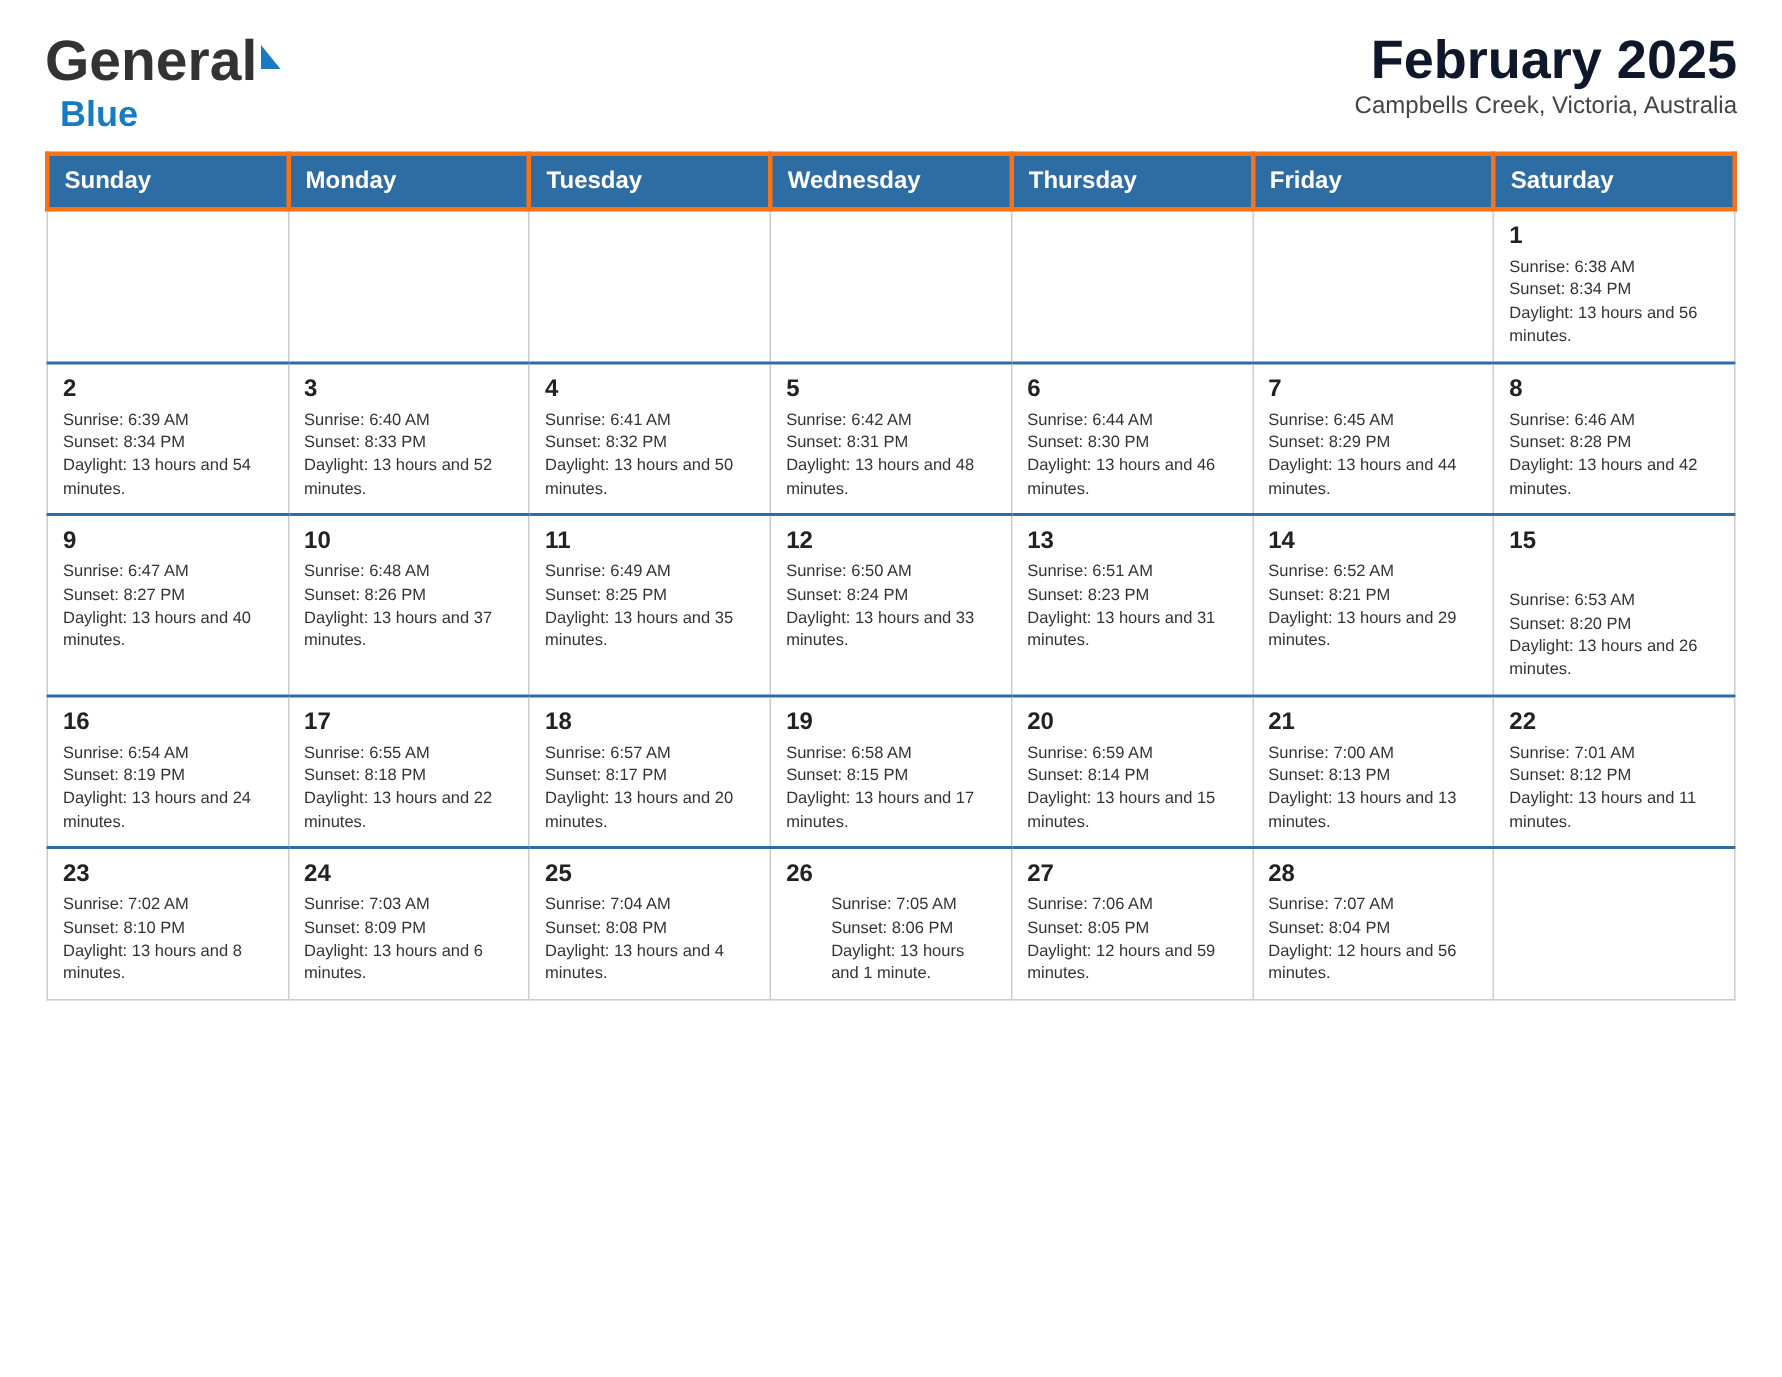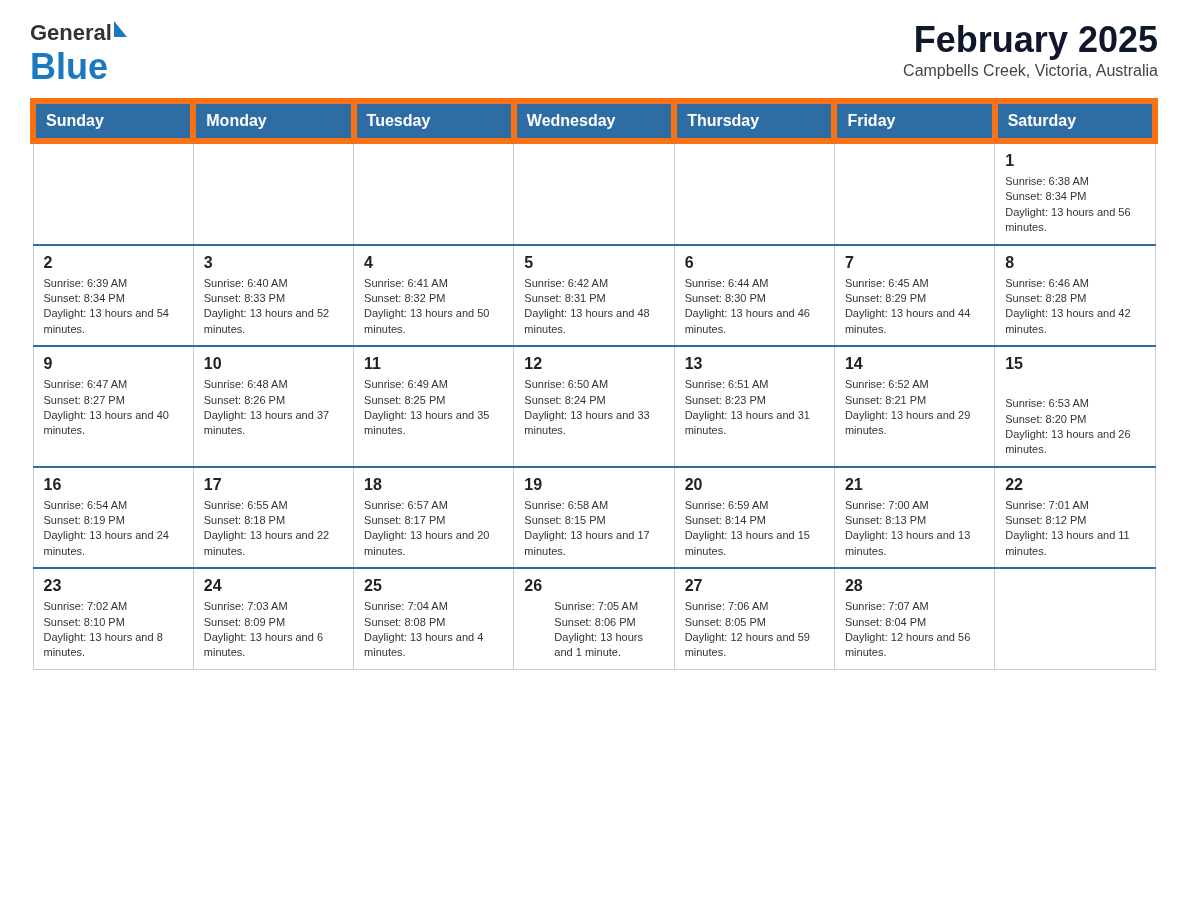--- a/index.html
+++ b/index.html
@@ -35,21 +35,21 @@
       border-collapse: collapse;
       margin-top: 8px;
     }
     .calendar-table th {
       background-color: #2e6da4;
       color: #fff;
       font-size: 16px;
       font-weight: bold;
       padding: 8px 10px;
       text-align: left;
-      border: 6px solid #f97316;
+      border: 3px solid #f97316;
     }
     .calendar-table td {
       vertical-align: top;
       padding: 8px 10px;
       border: 1px solid #ccc;
       width: calc(100% / 7);
       min-height: 110px;
       font-size: 13px;
       color: #333;
       background: #fff;
@@ -69,41 +69,41 @@
     }
     .day-info {
       font-size: 11px;
       color: #333;
       line-height: 1.4;
     }
     .empty-cell {
       background: #fff;
     }
     .logo-text-general {
-      font-size: 22px;
+      font-size: 38px;
       font-weight: bold;
       color: #333;
     }
     .logo-arrow {
       display: inline-block;
       width: 0;
       height: 0;
       border-style: solid;
       border-width: 16px 0 0 13px;
       border-color: transparent transparent transparent #1a7abf;
       margin-left: 2px;
       vertical-align: middle;
       position: relative;
       top: -4px;
     }
     .logo-text-blue {
-      font-size: 36px;
+      font-size: 24px;
       font-weight: bold;
       color: #1a7abf;
-      margin-left: 0;
+      margin-left: 10px;
     }
     .logo-wrapper {
       display: flex;
       flex-direction: column;
     }
     .logo-line1 {
       display: flex;
       align-items: center;
     }
     .logo-line2 {

